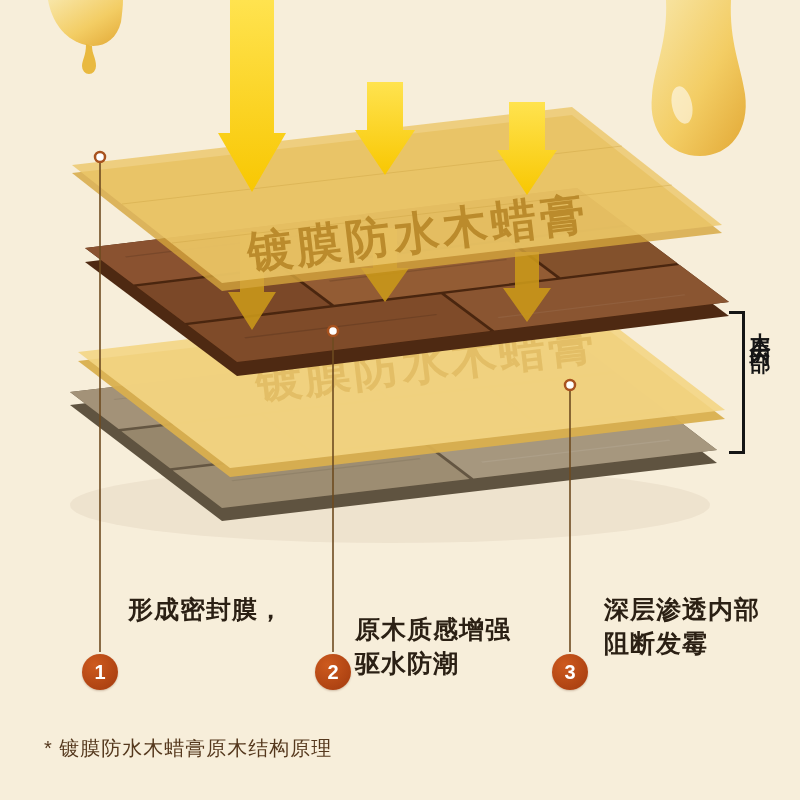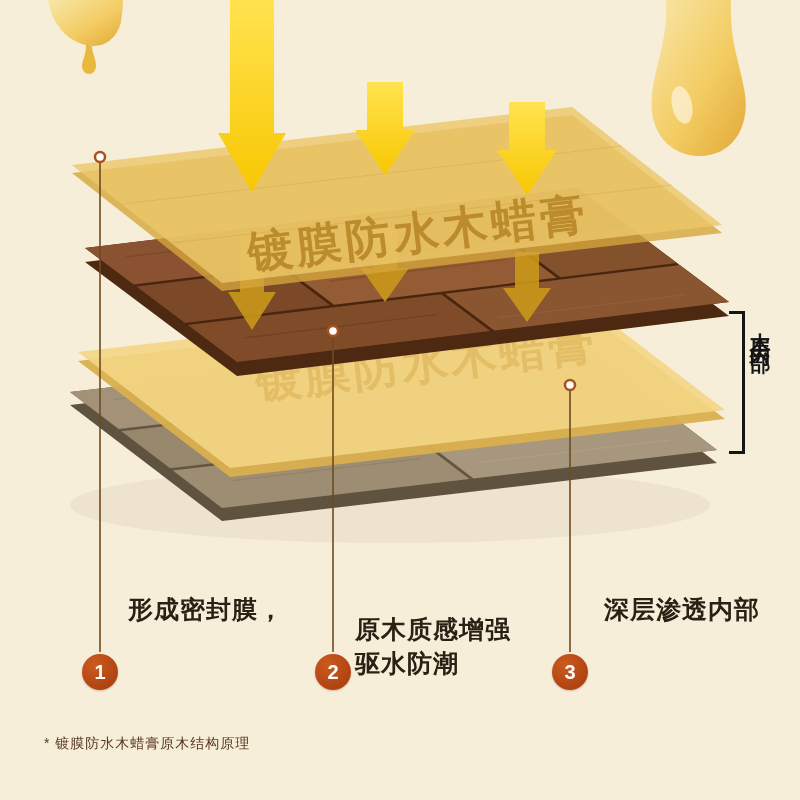--- a/index.html
+++ b/index.html
@@ -25,21 +25,21 @@
     position:absolute;font-size:25px;font-weight:700;color:#2b2014;
     line-height:34px;letter-spacing:1px;white-space:nowrap;
   }
   .num-circle{
     position:absolute;width:36px;height:36px;border-radius:50%;
     background:radial-gradient(circle at 35% 30%, #cd5a1e, #a23a0e);
     color:#fff;display:flex;align-items:center;justify-content:center;
     font-size:20px;font-weight:700;box-shadow:0 1px 2px rgba(90,40,10,.25);
   }
   .footnote{
-    position:absolute;left:44px;top:735px;font-size:14px;color:#55381d;
+    position:absolute;left:44px;top:735px;font-size:20px;color:#55381d;
     letter-spacing:1px;font-weight:500;
   }
 </style>
 </head>
 <body>
 
 <div class="canvas">
 
   <svg class="scene" width="800" height="800" viewBox="0 0 800 800">
     <defs>
@@ -134,20 +134,21 @@
   <div class="feature-text" style="left:355px;top:612px;">
     <div>原木质感增强</div>
     <div>驱水防潮</div>
   </div>
   <div class="num-circle" style="left:315px;top:654px;">
     <span>2</span>
   </div>
 
   <div class="feature-text" style="left:604px;top:592px;">
     <div>深层渗透内部</div>
+    <div>阻断发霉</div>
   </div>
   <div class="num-circle" style="left:552px;top:654px;">
     <span>3</span>
   </div>
 
   <div class="footnote">* 镀膜防水木蜡膏原木结构原理</div>
 
 </div>
 
 </body></html>

